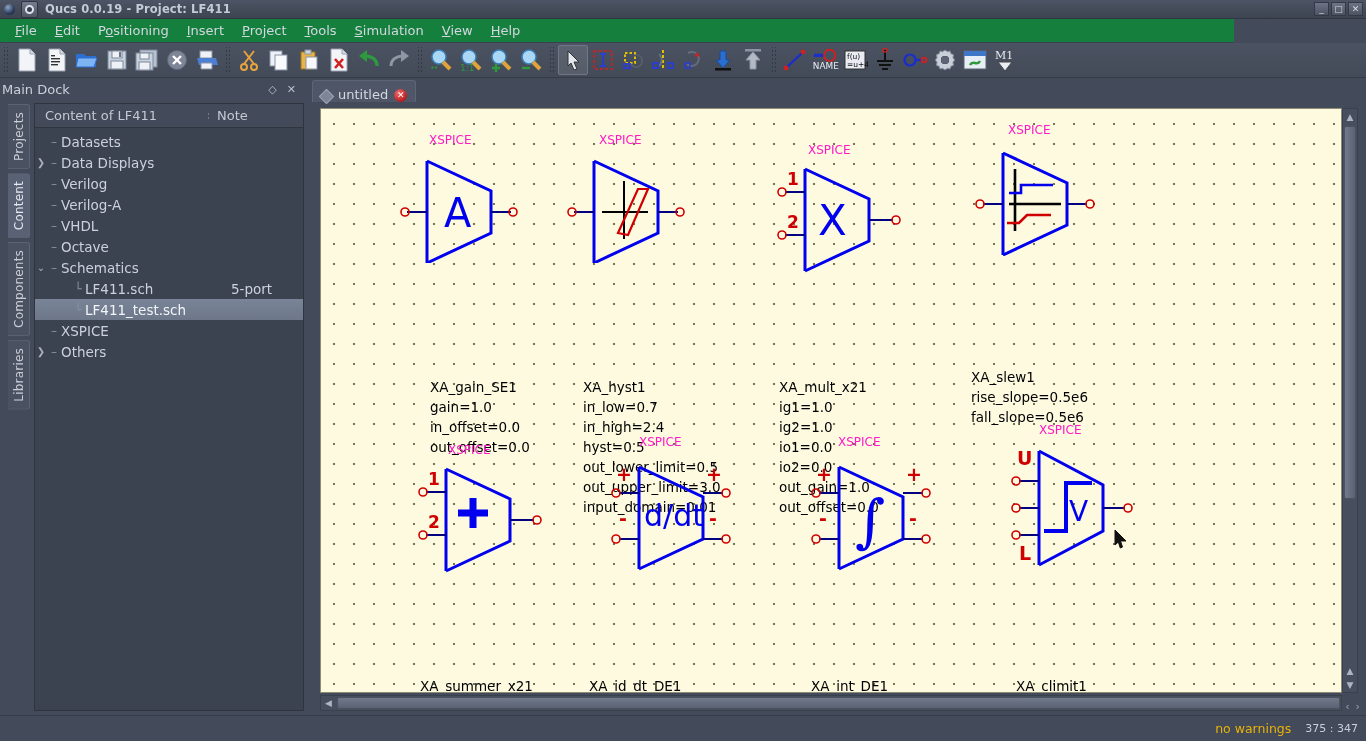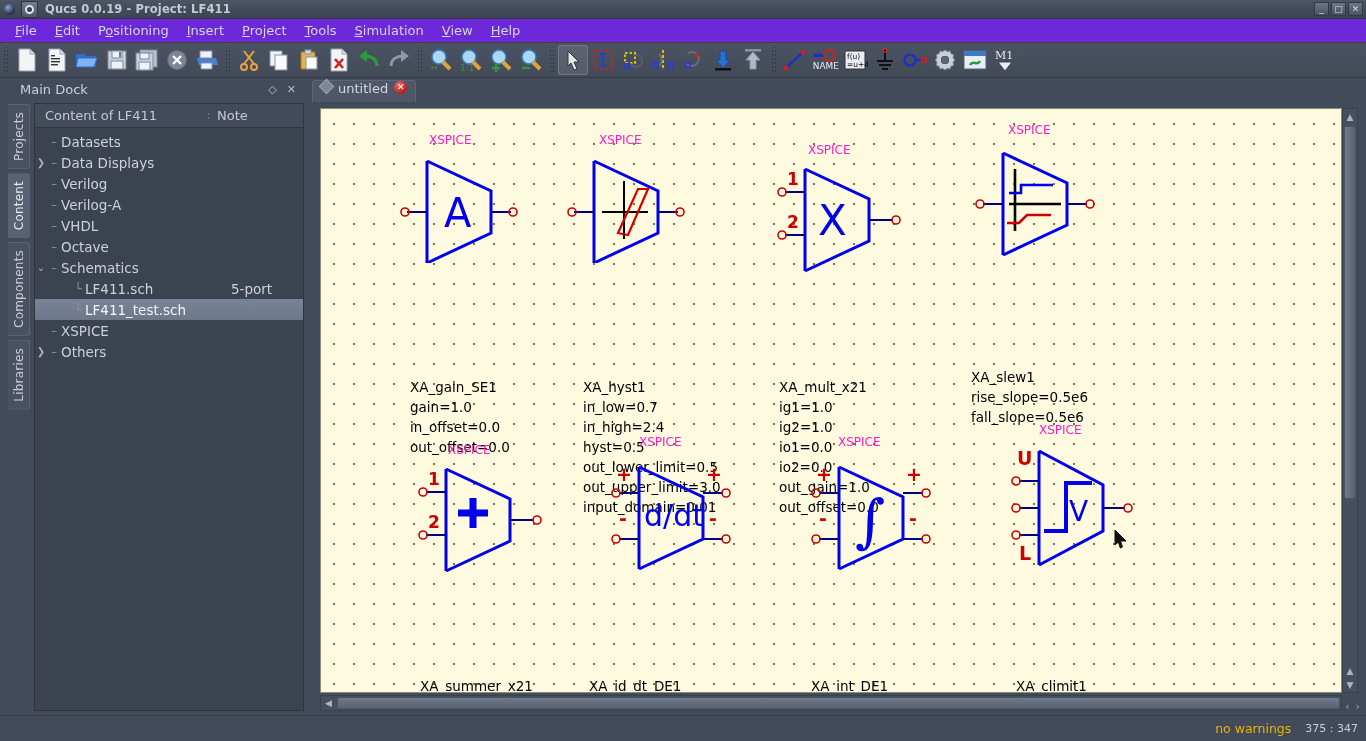--- a/index.html
+++ b/index.html
@@ -53,22 +53,22 @@
     width: 15px; height: 14px;
     background: linear-gradient(to bottom,#6e footnote,#4e5564);
     background: linear-gradient(to bottom,#6d7486,#4b5261);
     border: 1px solid #343a45;
     display: flex; align-items: center; justify-content: center;
     color: #d6dae3; font-size: 9px; line-height: 1;
   }
 
   
   #menubar {
-    position: absolute; top: 19px; left: 0; width: 1366px; height: 24px;
-    background: #6d28d9;
+    position: absolute; top: 19px; left: 0; width: 1234px; height: 24px;
+    background: #15803d;
     display: flex; align-items: center; padding-left: 6px;
     border-bottom: 1px solid #3a404d;
   }
   .menu-item {
     padding: 2px 9px; font-size: 13px; color: #d2d7e0;
     font-family: "DejaVu Sans", sans-serif;
     cursor: default; white-space: nowrap;
   }
   .menu-item .mn { text-decoration: underline; }
 
@@ -93,21 +93,21 @@
   .tbtn.sel { border-color: #6f7789; background: rgba(255,255,255,.10); }
   .tbtn svg { display: block; }
 
   
   #dock {
     position: absolute; top: 78px; left: 0; width: 308px; height: 637px;
     background: #434a59;
   }
   #dock-title {
     height: 22px; display: flex; align-items: center;
-    padding: 0 6px 0 20px;
+    padding: 0 6px 0 2px;
     gap: 14px;
   }
   #dock-title .dt-text {
     font-size: 13px; color: #cbd1dc; font-family: "DejaVu Sans", sans-serif;
   }
   #dock-title .dt-btns { margin-left: auto; display: flex; gap: 10px; padding-right: 6px; }
   #dock-title .dt-btns span { color: #b9bfcb; font-size: 11px; line-height: 11px; }
 
   #dock-body { display: flex; height: 615px; }
   #vtabs {
@@ -162,21 +162,21 @@
   .t-indent { display: inline-block; }
   .t-note { margin-left: auto; padding-right: 6px; text-align: right; }
 
   
   #tabbar {
     position: absolute; top: 78px; left: 312px; width: 1054px; height: 24px;
     background: #434a59;
     display: flex; align-items: flex-end;
   }
   .doctab {
-    height: 22px; display: flex; align-items: flex-start; gap: 6px;
+    height: 22px; display: flex; align-items: flex-end; gap: 6px;
     padding: 0 8px 0 8px;
     background: #4e footnote; background: #4f5667;
     border: 1px solid #5c footnote; border: 1px solid #5c6475; border-bottom: none;
     border-radius: 3px 3px 0 0;
     font-size: 13px; color: #d3d8e2;
   }
   .doctab .tab-diamond {
     width: 11px; height: 11px; background: #7d8697;
     transform: rotate(45deg); border: 1px solid #9aa3b3;
   }
@@ -648,21 +648,21 @@
       <div class="comp" style="left:78px;top:42px">
         <svg width="120" height="112" viewBox="0 0 120 112">
           <path d="M28 10 L92 40 L92 82 L28 112" fill="none" stroke="#0000ee" stroke-width="3"></path>
           <path d="M28 10 L28 112" fill="none" stroke="#0000ee" stroke-width="3"></path>
           <path d="M8 61h20M92 61h20" stroke="#000080" stroke-width="2"></path>
           <circle cx="6" cy="61" r="4" fill="none" stroke="#d00000" stroke-width="1.6"></circle>
           <circle cx="114" cy="61" r="4" fill="none" stroke="#d00000" stroke-width="1.6"></circle>
           <text x="45" y="76" font-size="40" fill="#0000ee" font-family="DejaVu Sans">A</text>
         </svg>
       </div>
-      <div class="clabel" style="left:89px;top:268px">
+      <div class="clabel" style="left:109px;top:268px">
         <div>XA_gain_SE1</div>
         <div>gain=1.0</div>
         <div>in_offset=0.0</div>
         <div>out_offset=0.0</div>
       </div>
 
       <div class="xspice-tag" style="left:278px;top:24px">XSPICE</div>
       <div class="comp" style="left:245px;top:42px">
         <svg width="120" height="112" viewBox="0 0 120 112">
           <path d="M28 10 L92 40 L92 82 L28 112" fill="none" stroke="#0000ee" stroke-width="3"></path>

